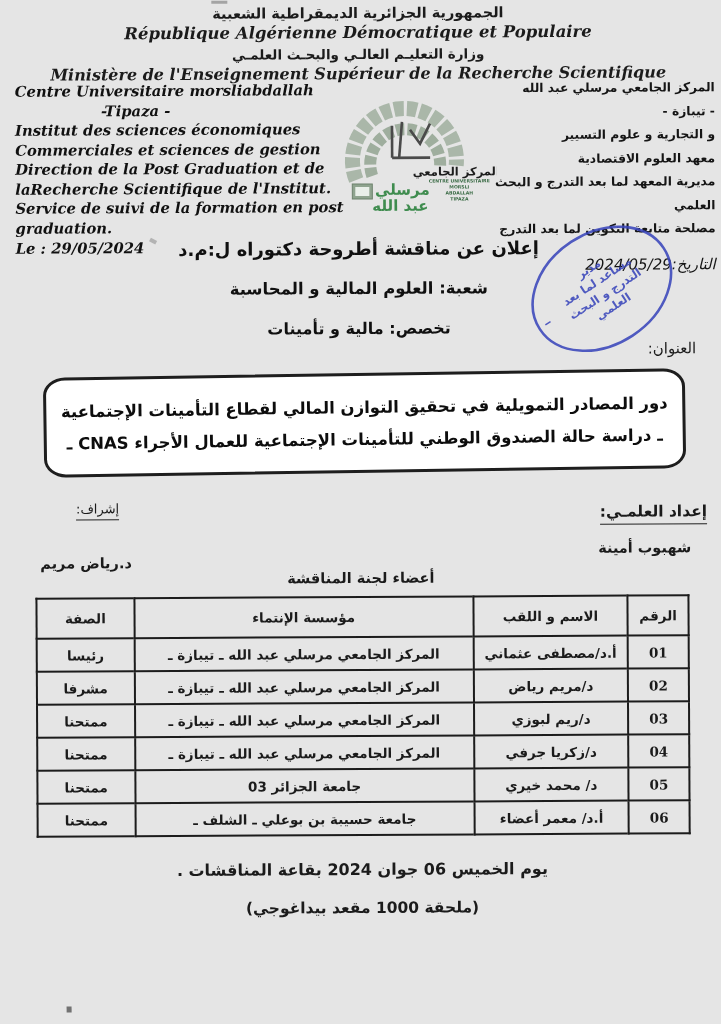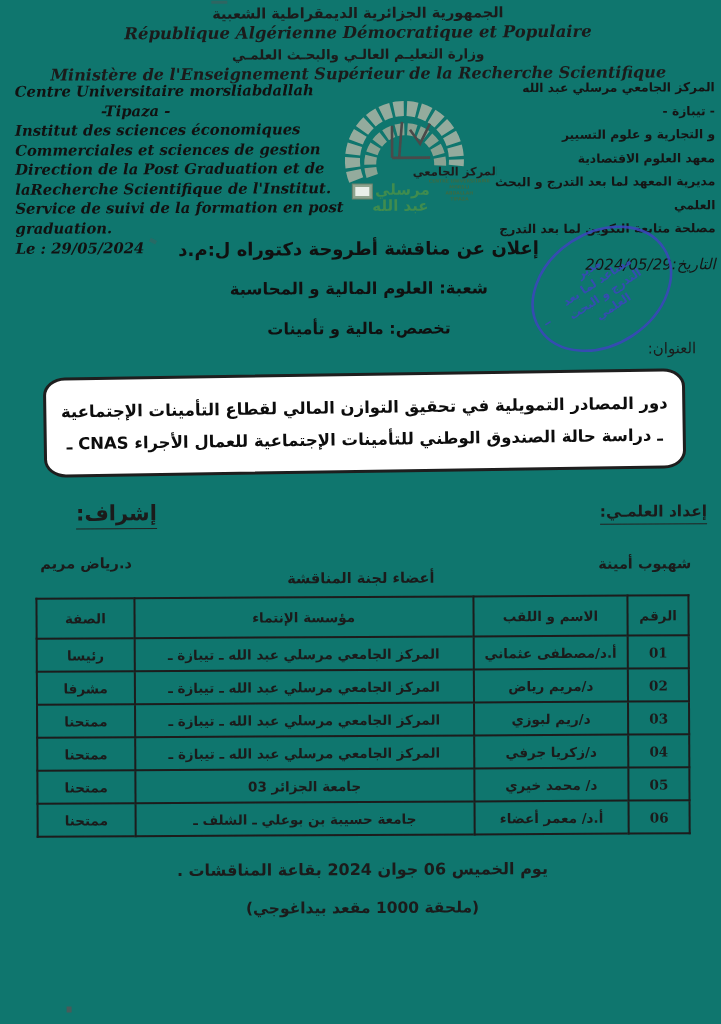--- a/index.html
+++ b/index.html
@@ -1,21 +1,21 @@
 <!DOCTYPE html>
 <html lang="ar"><head>
 <meta charset="utf-8">
 <style>
   html,body{margin:0;padding:0;}
   body{
     width:721px;height:1024px;background:#ffffff;
     font-family:"DejaVu Sans", sans-serif;color:#1b1b1b;
     overflow:hidden;position:relative;
   }
-  .page{position:absolute;inset:0;background:#0f766e;}
+  .page{position:absolute;inset:0;background:#e5e5e5;}
   .content{position:absolute;inset:0;transform:rotate(-0.3deg);}
   .ar{direction:rtl;unicode-bidi:plaintext;}
   .scriptfr{font-family:"DejaVu Serif", serif;font-style:italic;font-weight:bold;}
 
   
   .header{position:absolute;top:4px;left:0;right:0;text-align:center;line-height:1.25;}
   .h-ar1{font-size:14.5px;font-weight:bold;}
   .h-fr1{font-size:16.5px;margin-top:1px;}
   .h-ar2{font-size:13.5px;font-weight:bold;margin-top:2px;}
   .h-fr2{font-size:16px;margin-top:1px;}
@@ -48,22 +48,22 @@
   .title-label{position:absolute;right:24px;top:341px;font-size:15px;font-weight:normal;}
   .title-box{position:absolute;left:44px;top:373px;width:636px;height:94px;
     border:3px solid #1e1e1e;border-radius:22px/18px;transform:rotate(-0.55deg);
     display:flex;flex-direction:column;justify-content:center;align-items:center;gap:13px;
     background:#fff;}
   .title-box div{font-weight:bold;font-size:16.5px;text-align:center;color:#0d0d0d;width:96%;}
 
   
   .student-label{position:absolute;right:14px;top:504px;font-size:15.5px;font-weight:bold;
     border-bottom:1.5px solid #222;padding-bottom:3px;}
-  .student-name{position:absolute;right:30px;top:557px;font-size:14.5px;font-weight:bold;}
-  .sup-label{position:absolute;left:76px;top:500px;font-size:21px;font-weight:bold;
+  .student-name{position:absolute;right:30px;top:541px;font-size:14.5px;font-weight:bold;}
+  .sup-label{position:absolute;left:76px;top:500px;font-size:13px;font-weight:normal;
     border-bottom:1.5px solid #222;padding-bottom:3px;}
   .sup-name{position:absolute;left:40px;top:554px;font-size:14.5px;font-weight:bold;}
 
   .committee-heading{position:absolute;left:0;right:0;top:570px;text-align:center;
     font-size:14.5px;font-weight:bold;}
 
   
   .jury{position:absolute;left:35px;top:596px;width:654px;border-collapse:collapse;
     direction:rtl;table-layout:fixed;}
   .jury th,.jury td{border:2px solid #1c1c1c;font-weight:bold;text-align:center;

